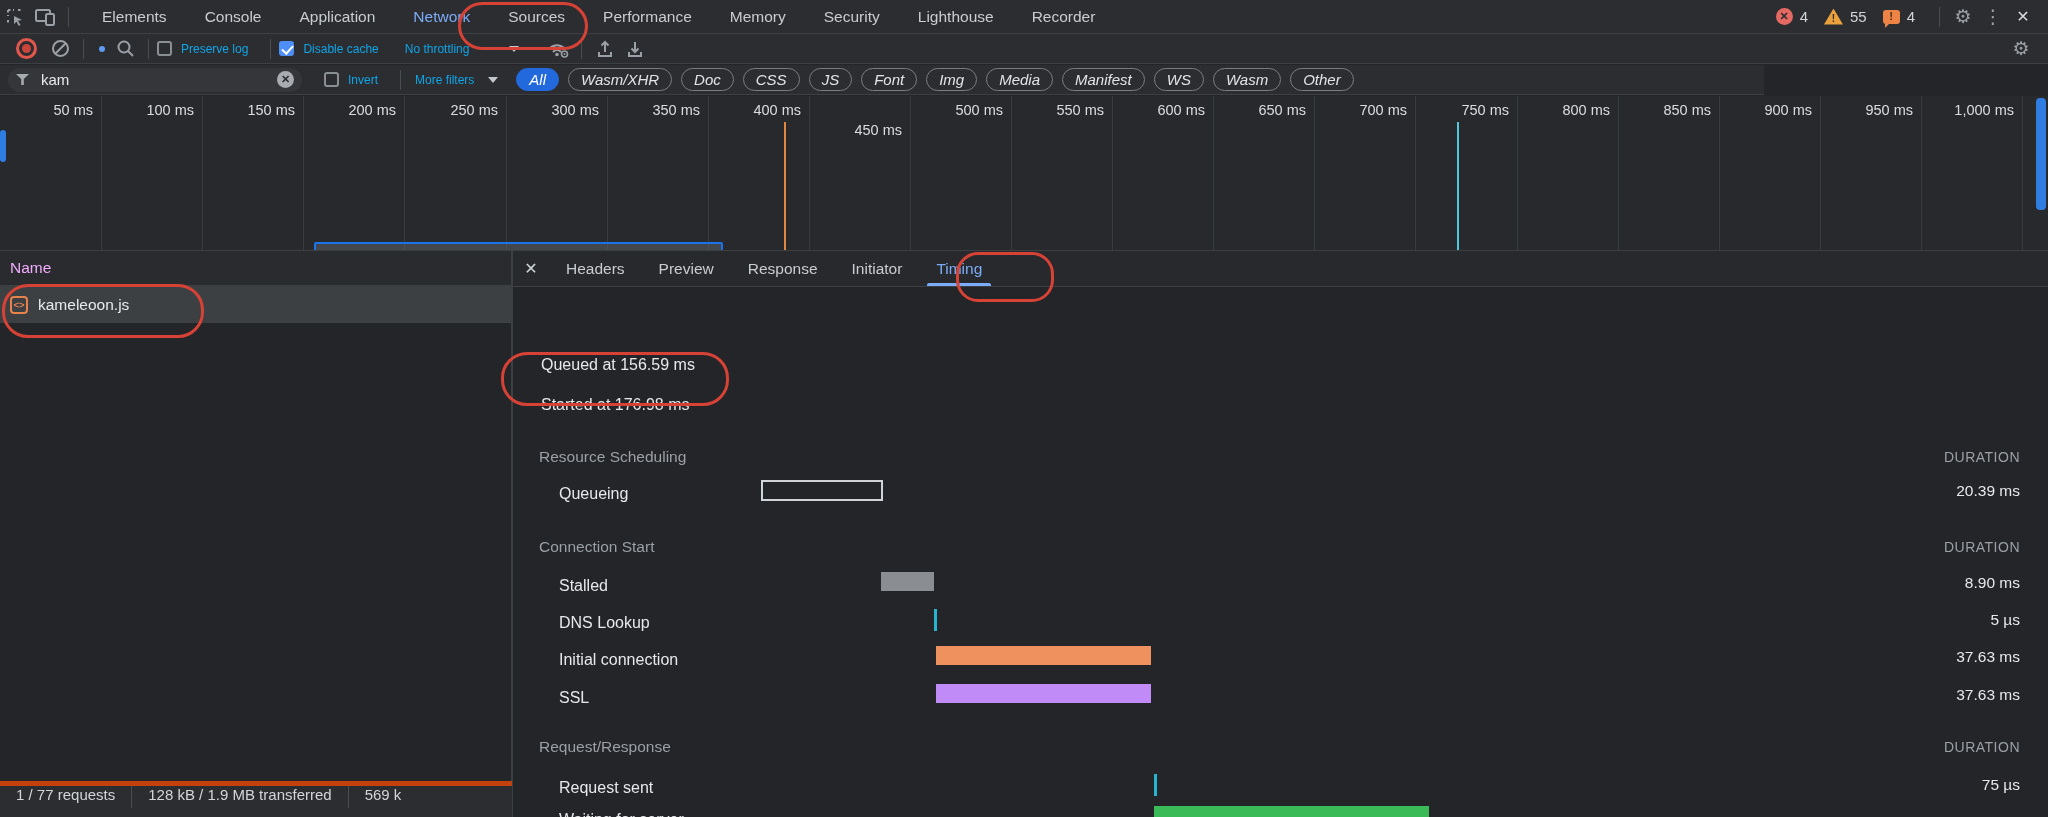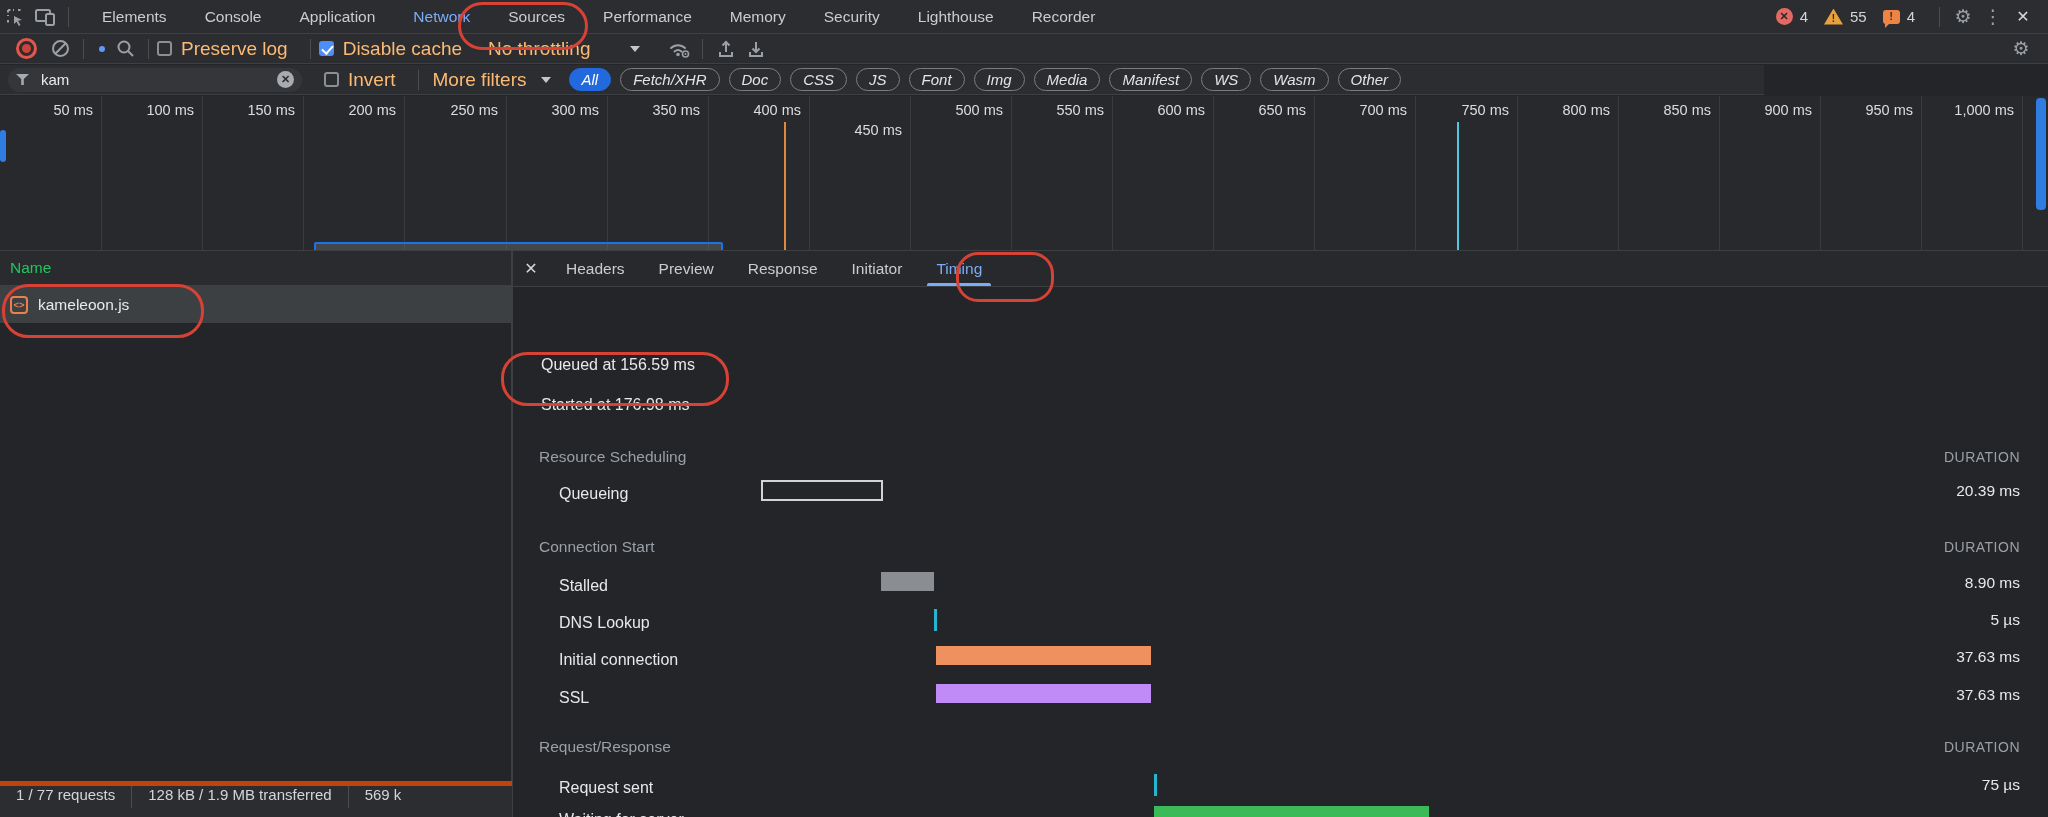--- a/index.html
+++ b/index.html
@@ -28,21 +28,21 @@
   .toolbar2{position:absolute;left:0;top:34px;width:2048px;height:30px;background:#2c2d30;
             border-bottom:1px solid #3d4043;display:flex;align-items:center;padding-left:8px;box-sizing:border-box;}
   .rec{width:15px;height:15px;border:3px solid #e2574d;border-radius:50%;position:relative;margin:0 8px;}
   .rec::after{content:"";position:absolute;left:3px;top:3px;width:9px;height:9px;border-radius:50%;background:#c9453c;}
   .funnel{width:16px;height:13px;background:#5f9af5;clip-path:polygon(0 0,100% 0,60% 46%,60% 100%,40% 100%,40% 46%);}
   .funnel-wrap{position:relative;margin:0 9px;}
   .funnel-dot{position:absolute;right:-4px;bottom:-3px;width:6px;height:6px;border-radius:50%;background:#5f9af5;}
   .cb{width:15px;height:15px;border:2px solid #8a8f94;border-radius:3px;box-sizing:border-box;flex:0 0 15px;position:relative;}
   .cb.checked{background:#4e8ef7;border-color:#4e8ef7;}
   .cb.checked::after{content:"";position:absolute;left:3px;top:0px;width:5px;height:9px;border:solid #fff;border-width:0 2px 2px 0;transform:rotate(42deg);}
-  .tb-label{font-size:19px;color:#fdba74;margin:0 14px 0 9px;}
+  .tb-label{font-size:12px;color:#0ea5e9;margin:0 14px 0 9px;}
   .caret{width:0;height:0;border-left:5px solid transparent;border-right:5px solid transparent;border-top:6px solid #c3c6ca;margin:0 10px;}
   
   .filterbar{position:absolute;left:0;top:65px;width:1764px;height:30px;background:#2c2d30;
              border-bottom:1px solid #3d4043;display:flex;align-items:center;padding-left:8px;box-sizing:border-box;}
   .searchbox{width:294px;height:24px;background:#35363a;border-radius:12px;display:flex;align-items:center;padding:0 8px;box-sizing:border-box;}
   .funnel-sm{width:13px;height:11px;background:#a6abb0;clip-path:polygon(0 0,100% 0,60% 46%,60% 100%,40% 100%,40% 46%);flex:0 0 13px;}
   .searchbox input{flex:1;background:transparent;border:none;outline:none;color:#e8eaec;font-size:15px;font-family:inherit;margin-left:10px;}
   .clear-circ{width:17px;height:17px;border-radius:50%;background:#a8abaf;color:#2c2d30;font-size:11px;font-weight:bold;
               display:flex;align-items:center;justify-content:center;cursor:pointer;}
   .pillrow{display:flex;align-items:center;margin-left:4px;font-style:italic;}
@@ -50,21 +50,21 @@
   .pill.active{background:#2369de;border-color:#2369de;color:#fff;}
   
   .overview{position:absolute;left:0;top:96px;width:2048px;height:154px;background:#28292c;border-bottom:1px solid #3d4043;overflow:hidden;}
   .gridline{position:absolute;top:0;bottom:0;width:1px;background:#393c3f;}
   .ticklabel{position:absolute;top:6px;width:88px;text-align:right;font-size:14.5px;color:#dadde0;}
   .ovline{position:absolute;top:26px;bottom:0;width:2px;}
   .ovsel{position:absolute;border:2px solid #1a73e8;background:rgba(90,96,104,.55);border-radius:2px;}
   .edgepill{position:absolute;background:#2f7de1;border-radius:4px;}
   
   .lefttable{position:absolute;left:0;top:251px;width:512px;height:530px;background:#242528;border-right:1px solid #3d4043;box-sizing:border-box;}
-  .namehdr{height:34px;background:#2a2b2e;border-bottom:1px solid #3d4043;display:flex;align-items:center;padding-left:10px;font-size:15.5px;color:#22c55e;}
+  .namehdr{height:34px;background:#2a2b2e;border-bottom:1px solid #3d4043;display:flex;align-items:center;padding-left:10px;font-size:15.5px;color:#f0abfc;}
   .reqrow{height:37px;background:#3c4043;display:flex;align-items:center;padding-left:10px;font-size:15.5px;color:#e8eaed;cursor:pointer;}
   .jsicon{width:18px;height:18px;border:2px solid #e8824c;border-radius:4px;box-sizing:border-box;color:#e8824c;
           font-size:9.5px;font-weight:bold;display:flex;align-items:center;justify-content:center;margin-right:10px;letter-spacing:0;}
   
   .statusbar{position:absolute;left:0;top:781px;width:512px;height:36px;background:#2c2d30;border-top:5px solid #c2410c;
              display:flex;align-items:flex-start;overflow:hidden;}
   .statitem{font-size:15px;color:#d3d6d9;padding:0 16px;white-space:nowrap;}
   .statsep{width:1px;height:22px;background:#4a4d51;flex:0 0 1px;}
   
   .details{position:absolute;left:512px;top:251px;width:1536px;height:566px;background:#242528;border-left:1px solid #3d4043;box-sizing:border-box;}
@@ -200,21 +200,21 @@
       <input value="kam" style="">
       <span class="clear-circ">✕</span>
     </div>
     <span class="cb" style="margin-left:22px"></span>
     <span class="tb-label">Invert</span>
     <span class="vsep"></span>
     <span class="tb-label" style="margin-left:6px">More filters</span>
     <span class="caret" style="margin:0 14px 0 0"></span>
     <div class="pillrow" id="type-pills">
         <span class="pill active">All</span>
-        <span class="pill">Fetch/XHR</span>
+        <span class="pill">Wasm/XHR</span>
         <span class="pill">Doc</span>
         <span class="pill">CSS</span>
         <span class="pill">JS</span>
         <span class="pill">Font</span>
         <span class="pill">Img</span>
         <span class="pill">Media</span>
         <span class="pill">Manifest</span>
         <span class="pill">WS</span>
         <span class="pill">Wasm</span>
         <span class="pill">Other</span>

